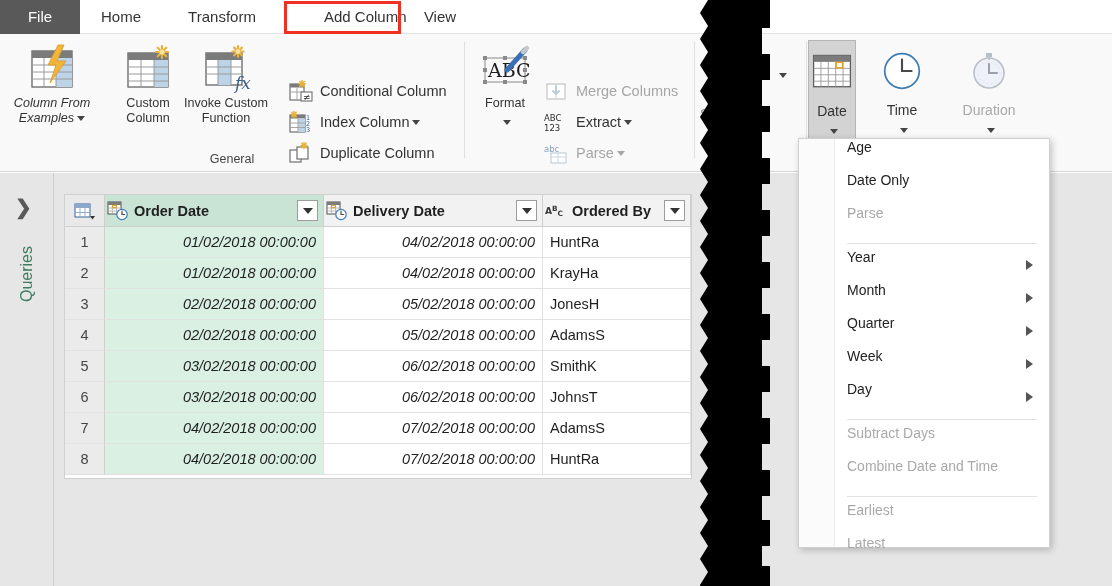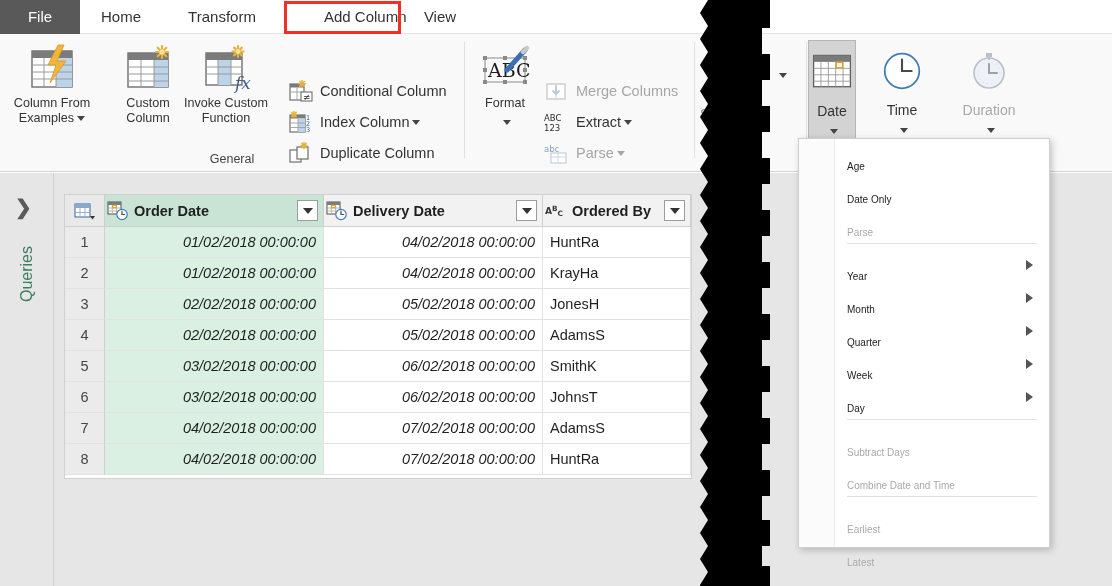--- a/index.html
+++ b/index.html
@@ -142,22 +142,22 @@
   .menu {
     position: absolute; left: 798px; top: 138px; width: 252px; height: 410px;
     background: #ffffff; border: 1px solid #d0d0d0;
     box-shadow: 2px 2px 7px rgba(0,0,0,0.22);
   }
   .menu-gutter {
     position: absolute; left: 0; top: 0; width: 36px; height: 100%;
     background: #fbfbfb; border-right: 1px solid #ededed;
   }
   .mi {
-    position: relative; height: 33px; display: flex; align-items: flex-end;
-    padding-left: 48px; font-size: 10px; color: #222; cursor: default;
+    position: relative; height: 33px; display: flex; align-items: flex-start;
+    padding-left: 48px; font-size: 14px; color: #222; cursor: default;
     white-space: nowrap;
   }
   .mi.disabled { color: #a9a9a9; }
   .mi .arrow { position: absolute; right: 16px; top: 11px; }
   .msep { height: 1px; margin: 5px 12px 5px 48px; background: #e2e2e2; }
 
   
   .splice { position: absolute; top: 0; left: 694px; width: 82px; height: 586px; }
   .splice svg { display: block; }
 
@@ -180,21 +180,21 @@
     <div class="tab transform">Transform</div>
     <div class="tab addcolumn">Add Column</div>
     <div class="tab view">View</div>
     <div class="tab-highlight"></div>
   </div>
 
   <div class="ribbon">
 
     <div class="grp" style="left:0; width:464px;">
 
-      <div class="bigbtn" style="left:4px;">
+      <div class="bigbtn" style="left:4px;font-style:italic;">
         <div class="ico">
           <svg width="52" height="50" viewBox="0 0 52 50">
             <rect x="6" y="8" width="40" height="36" fill="#fff" stroke="#6f6f6f" stroke-width="1.4"></rect>
             <rect x="6" y="8" width="40" height="7" fill="#7b7b7b"></rect>
             <rect x="30" y="15" width="16" height="29" fill="#bcd3e8"></rect>
             <line x1="6" y1="22" x2="46" y2="22" stroke="#9a9a9a" stroke-width="1"></line>
             <line x1="6" y1="29" x2="46" y2="29" stroke="#9a9a9a" stroke-width="1"></line>
             <line x1="6" y1="36" x2="46" y2="36" stroke="#9a9a9a" stroke-width="1"></line>
             <line x1="18" y1="15" x2="18" y2="44" stroke="#9a9a9a" stroke-width="1"></line>
             <line x1="30" y1="15" x2="30" y2="44" stroke="#9a9a9a" stroke-width="1"></line>

